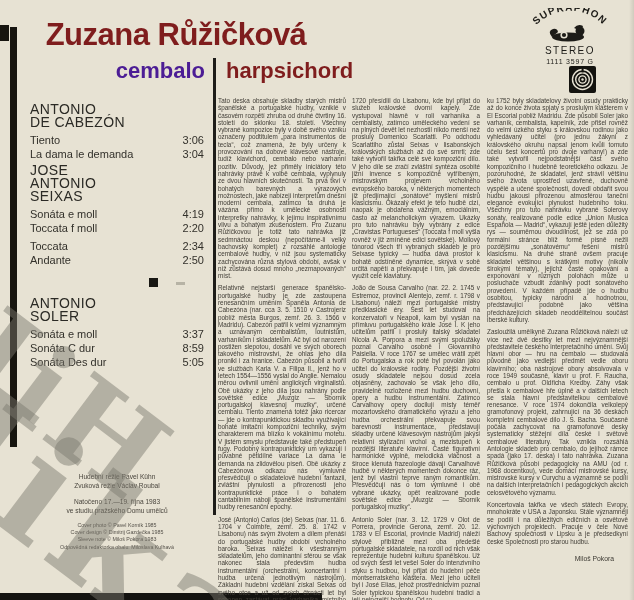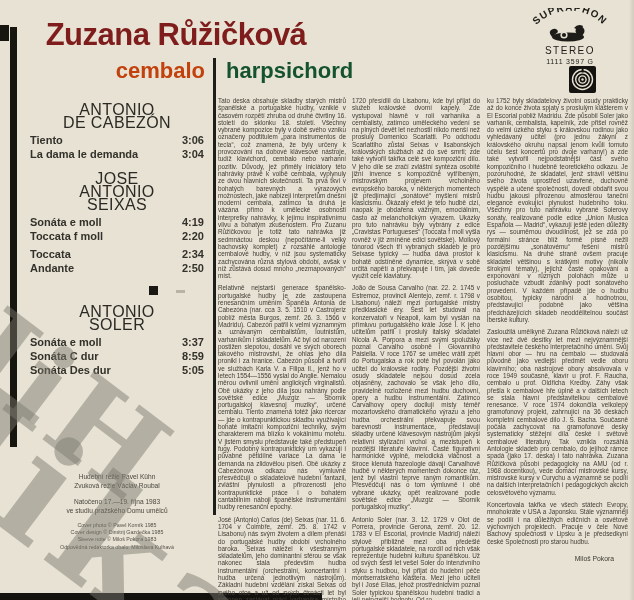--- a/index.html
+++ b/index.html
@@ -12,38 +12,38 @@
   
   .edge-left-bar{position:absolute;left:10px;top:27px;width:7px;height:420px;background:#17150f;}
   .edge-corner{position:absolute;left:0;top:25px;width:9px;height:16px;background:#17150f;}
   .edge-bottom{position:absolute;left:0;top:593px;width:322px;height:7px;background:#141310;}
   .edge-right{position:absolute;right:0;top:0;width:5px;height:600px;background:linear-gradient(to left,rgba(0,0,0,.10),rgba(0,0,0,0));}
 
   
   .artist{position:absolute;left:35px;top:17px;width:282px;text-align:center;
     font-size:31px;font-weight:bold;letter-spacing:-0.5px;color:#7f1d1d;}
   .sub-left{position:absolute;left:60px;top:58px;width:145px;text-align:right;
-    font-size:22px;font-weight:bold;color:#c2410c;}
-  .sub-right{position:absolute;left:226px;top:58px;font-size:22px;font-weight:bold;color:#14532d;}
+    font-size:22px;font-weight:bold;color:#4c1d95;}
+  .sub-right{position:absolute;left:226px;top:58px;font-size:22px;font-weight:bold;color:#7f1d1d;}
   .vrule{position:absolute;left:213px;top:58px;width:3px;height:457px;background:#1e1d19;}
 
   
   .label-block{position:absolute;left:518px;top:8px;width:104px;text-align:center;color:#1d1c18;}
   .arc-logo{display:block;margin:0 auto;}
   .stereo{font-size:10px;letter-spacing:1.5px;margin-top:1px;}
   .catalog{font-size:7px;letter-spacing:0.8px;margin-top:2px;}
   .spiral-box{position:absolute;left:569px;top:66px;width:27px;height:27px;background:#14130f;border-radius:2px;}
 
   
   .tracklist{position:absolute;left:30px;top:103px;width:174px;}
-  .composer{ text-align:center;font-size:16px;line-height:13px;letter-spacing:0.4px;color:#2b2a25;}
+  .composer{ text-align:left;font-size:14px;line-height:13px;letter-spacing:0.4px;color:#2b2a25;}
   .composer div{white-space:nowrap;}
   .trow{display:flex;justify-content:space-between;font-size:11px;line-height:14px;color:#33312b;}
-  .tracks{margin-top:4px;font-weight:bold;}
-  .sec-gap{margin-top:11px;}
+  .tracks{margin-top:4px;}
+  .sec-gap{margin-top:3px;}
   .side-div{position:relative;height:30px;}
   .side-div .sq{position:absolute;left:119px;top:11px;width:9px;height:9px;background:#191813;}
   .side-div .dash{position:absolute;left:146px;top:15px;width:9px;height:3px;background:#b7b3a5;}
 
   
   .credits{position:absolute;left:22px;top:472px;width:190px;text-align:center;color:#4a463e;}
   .credits .c-line{font-size:6.6px;line-height:9px;}
   .credits .gap{height:7px;}
   .credits .c-small{font-size:5.3px;line-height:7.2px;color:#55514a;}
 

